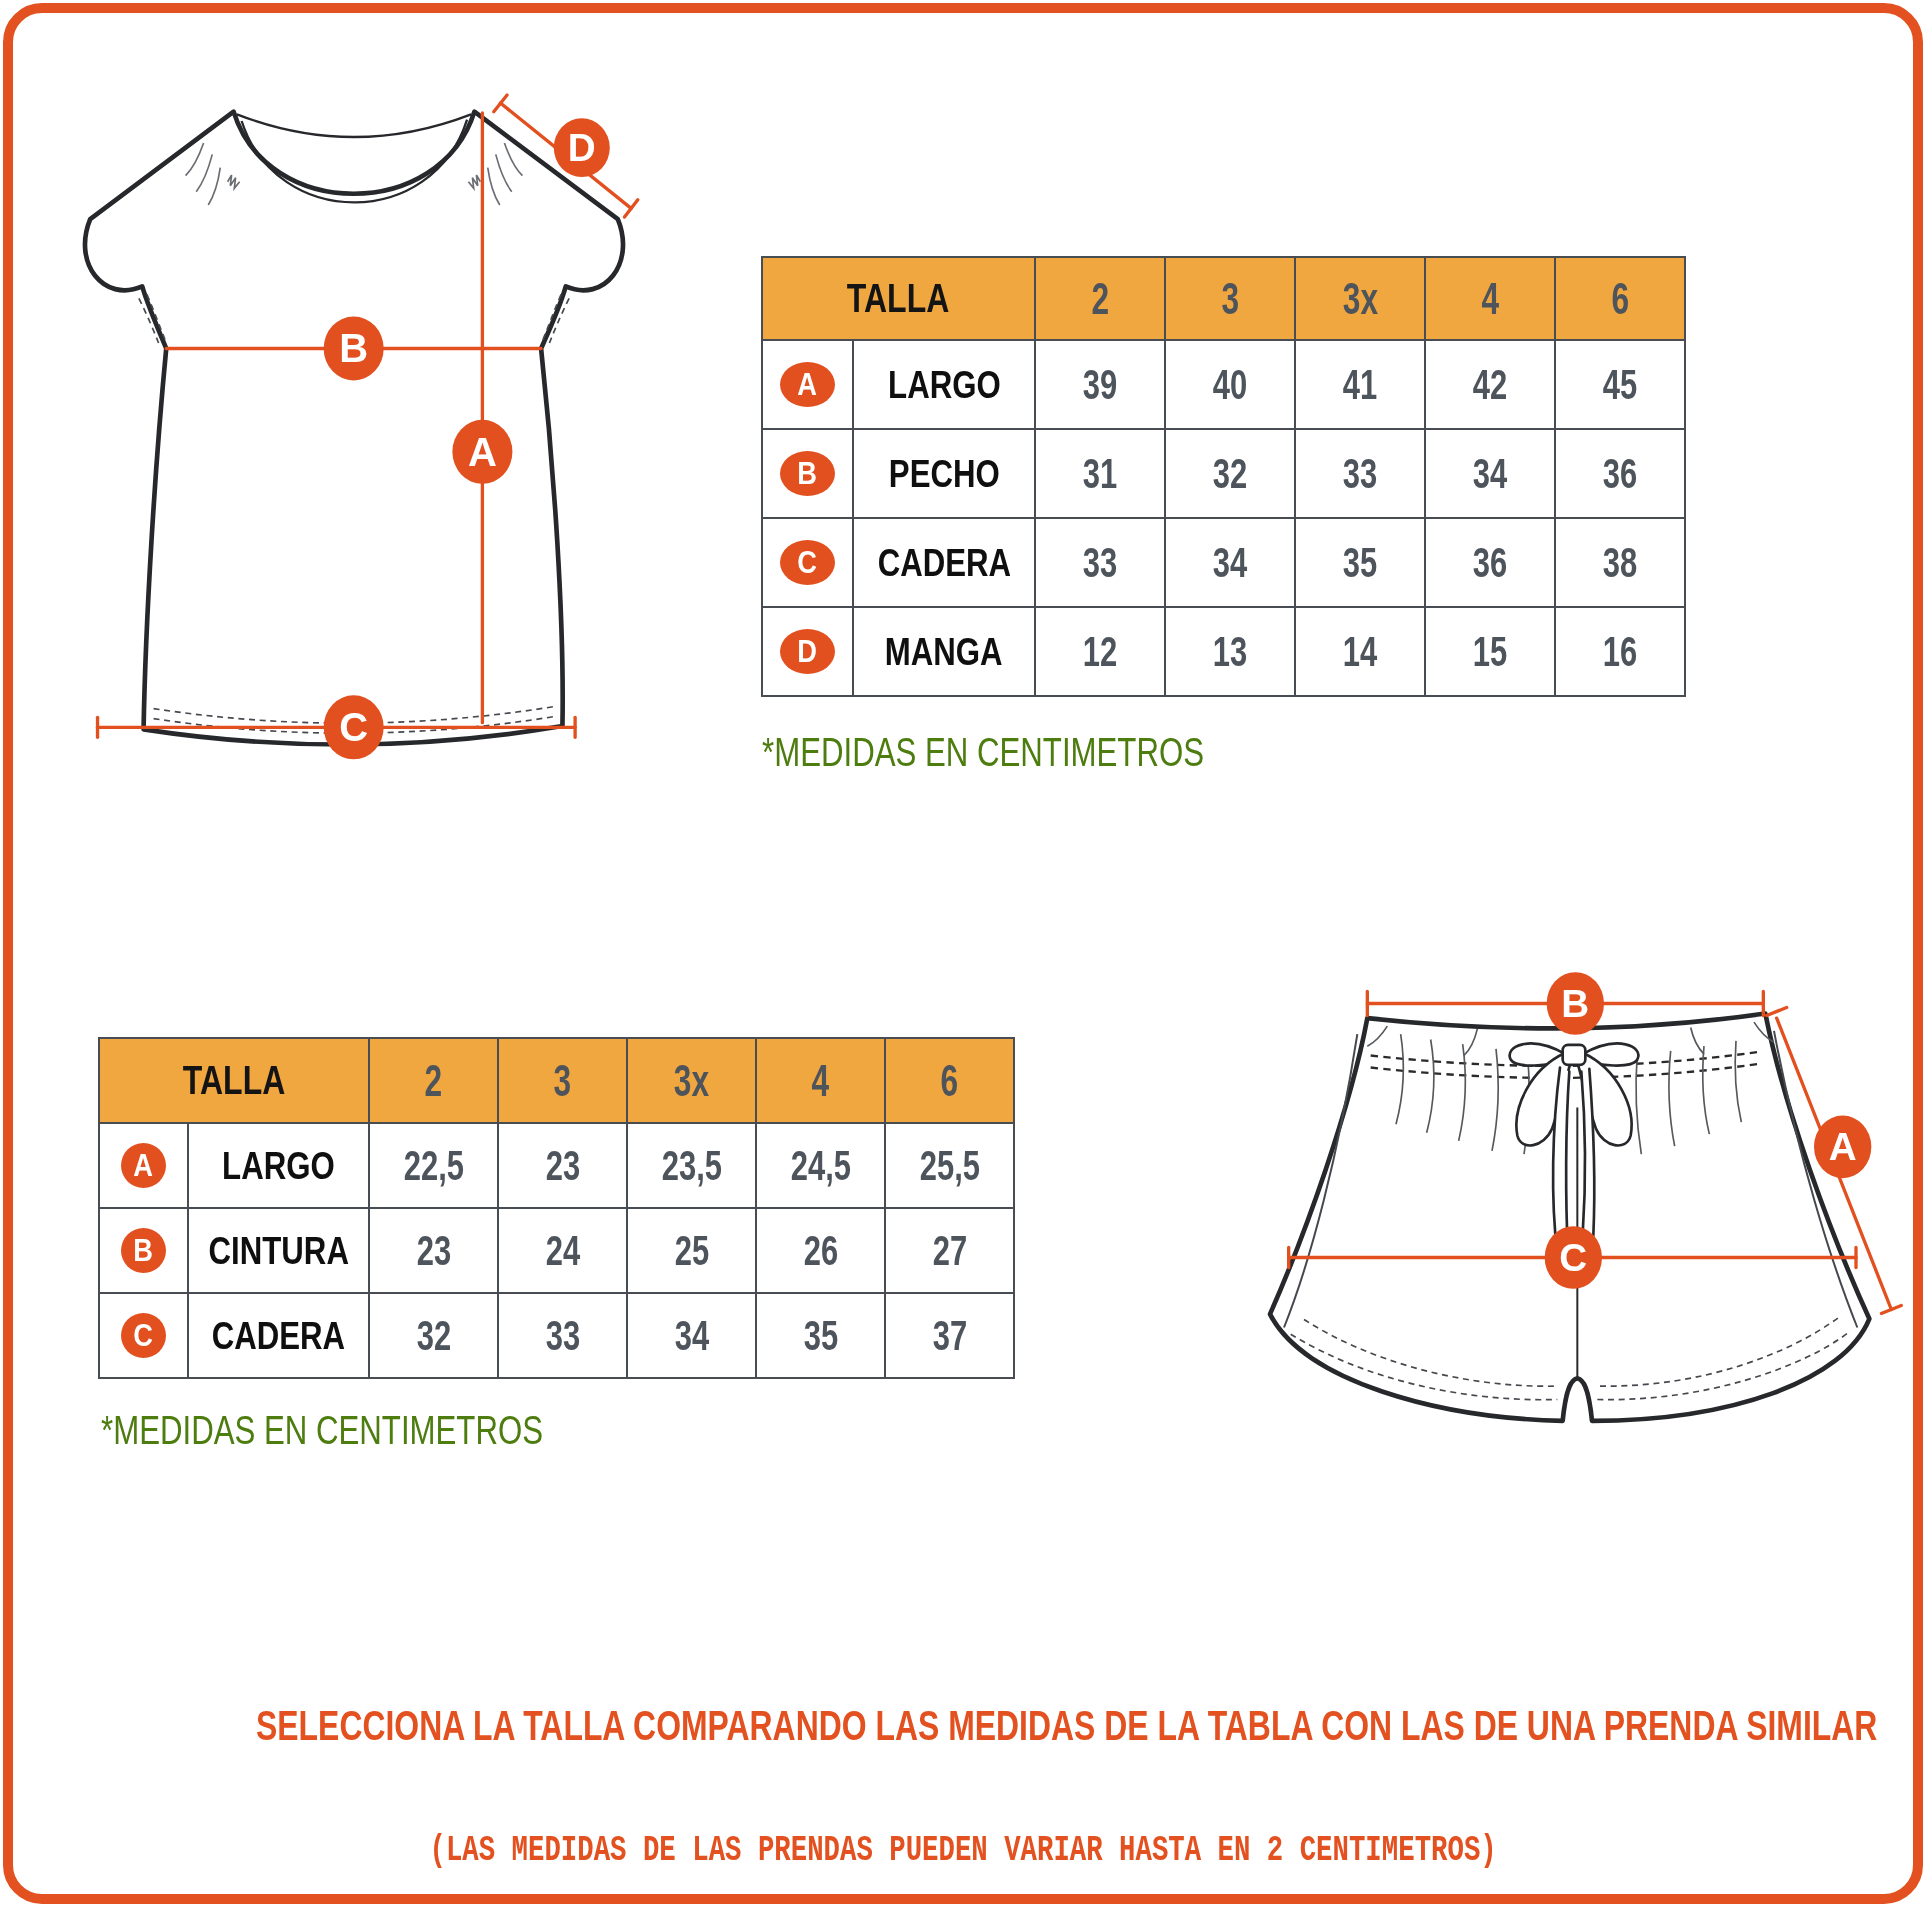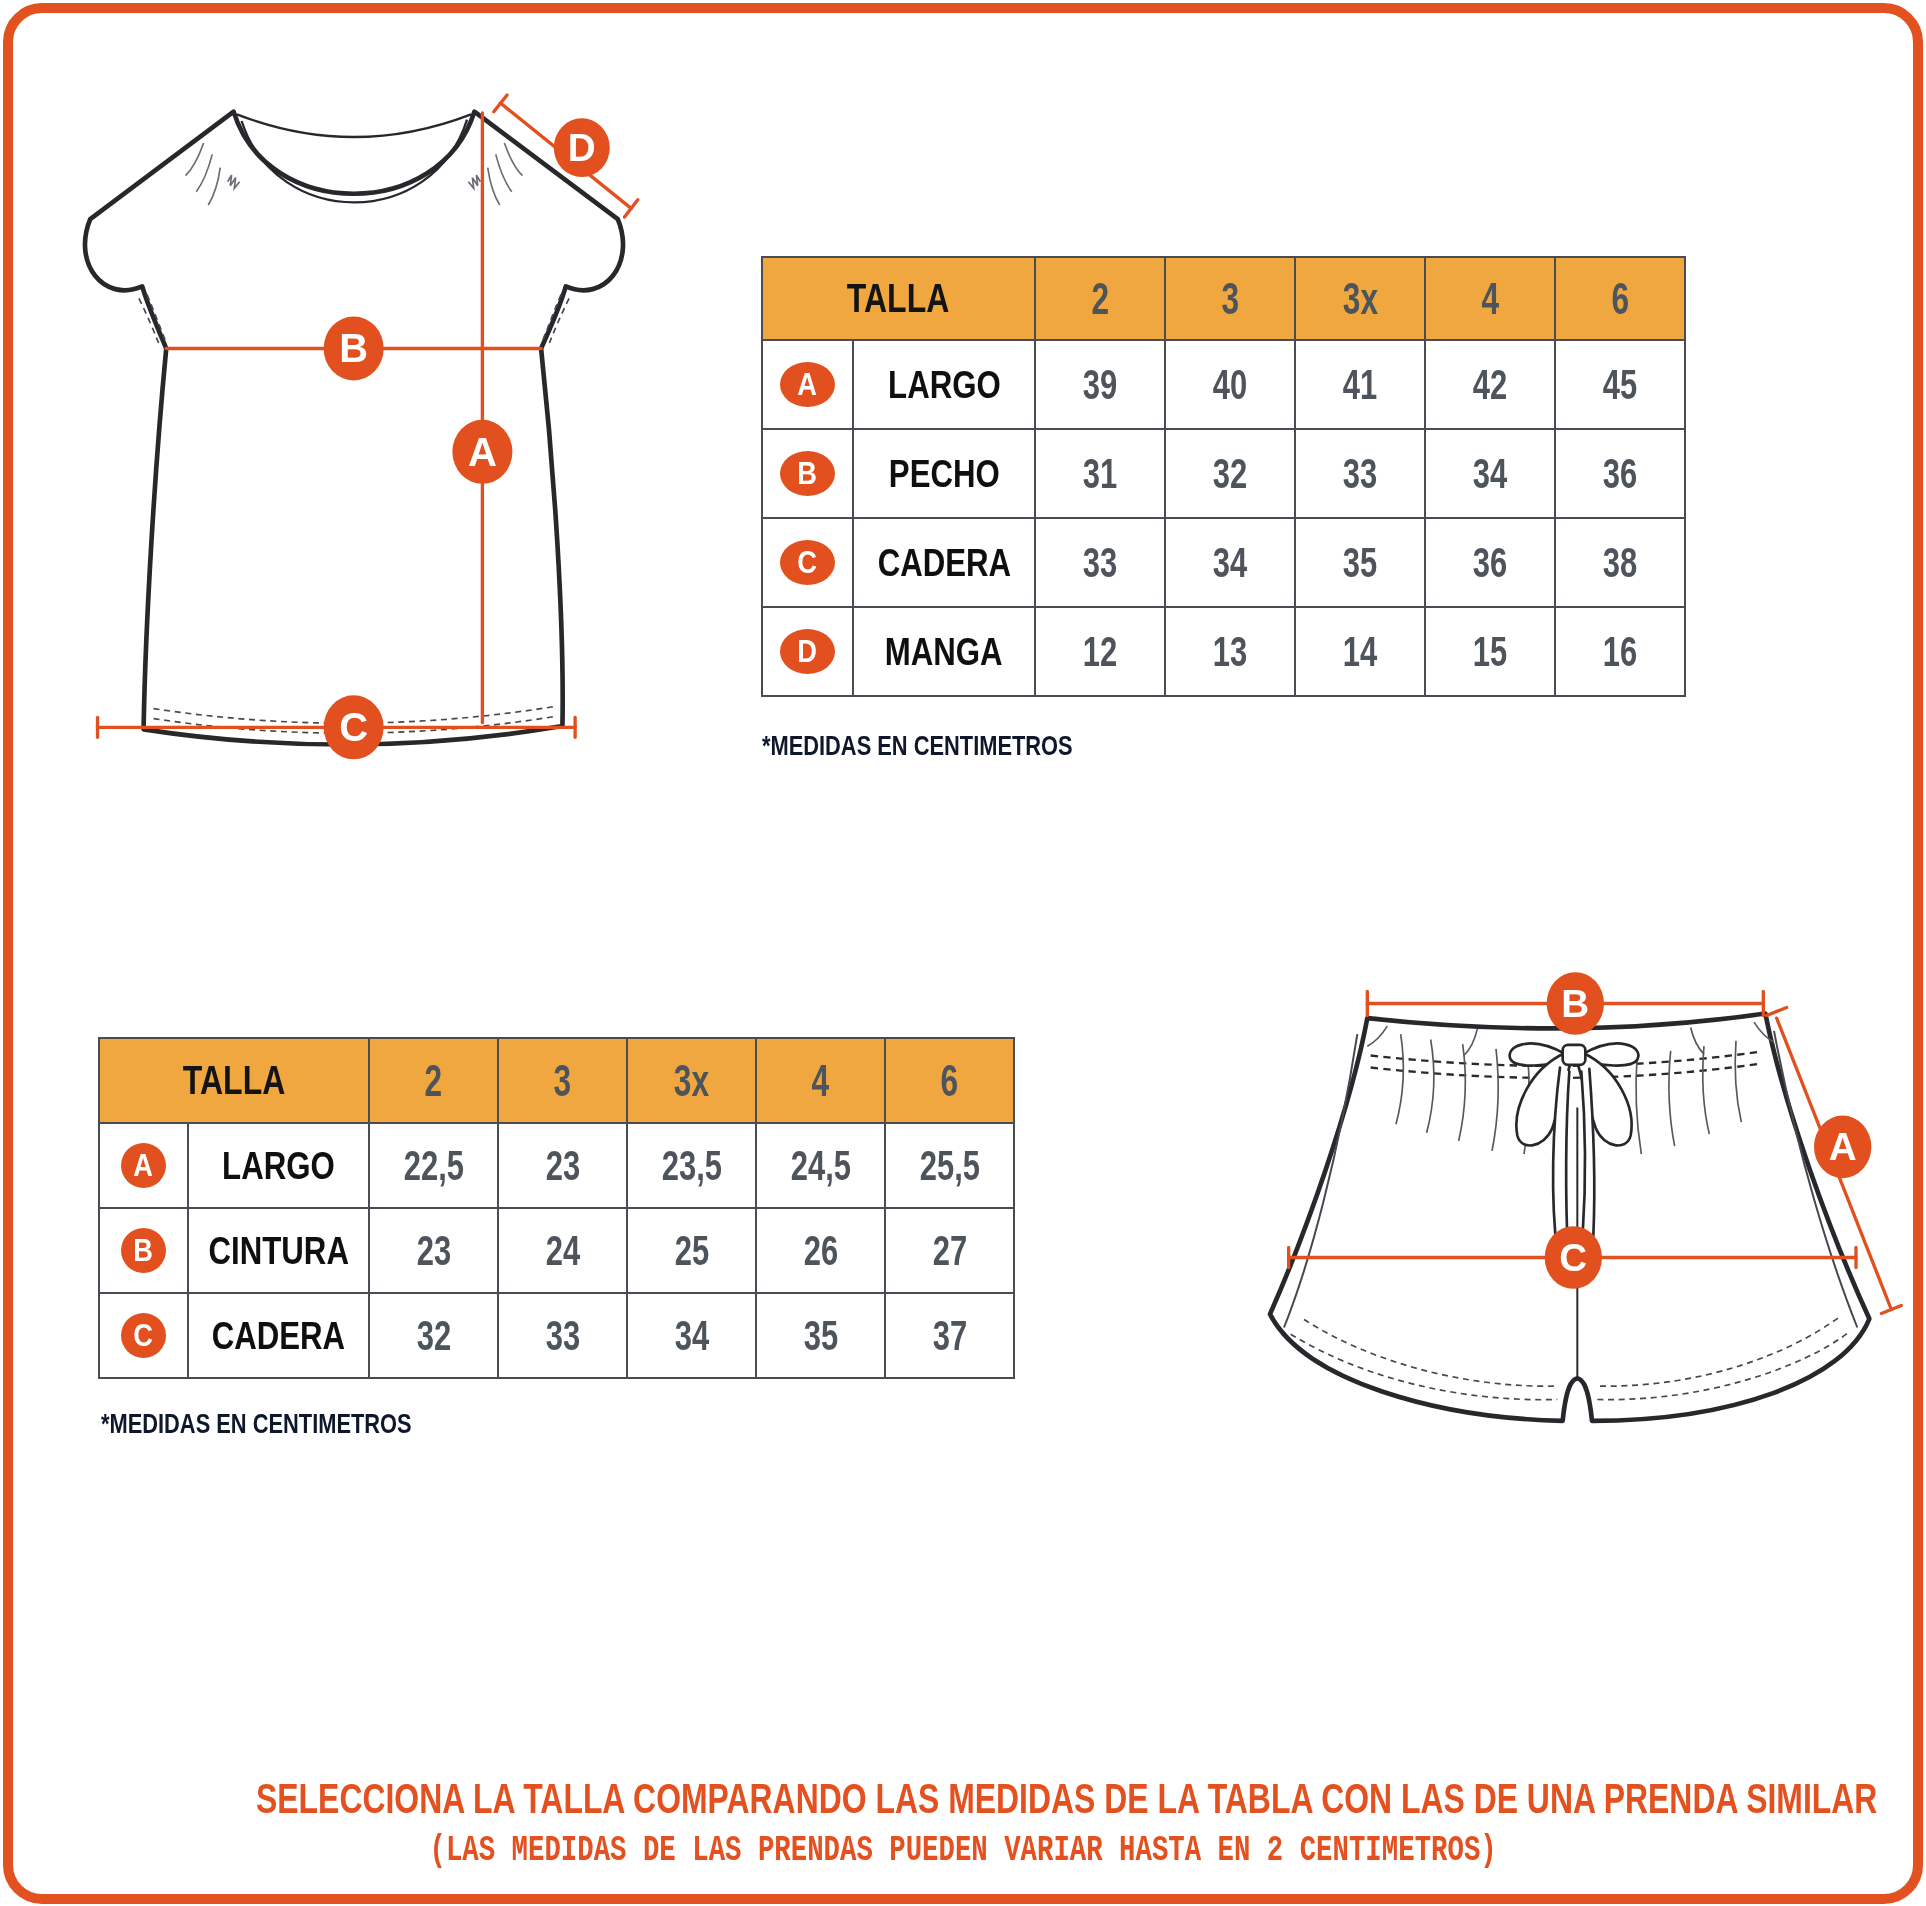--- a/index.html
+++ b/index.html
@@ -21,24 +21,24 @@
   .hnum{font-size:44px;font-weight:bold;color:#4E545B;transform:scaleX(0.72);}
   .val{font-size:43px;font-weight:bold;color:#4E545B;transform:scaleX(0.72);}
   .rlabel{font-size:39px;font-weight:bold;color:#0F0F0F;transform:scaleX(0.8);}
   .badge{
     display:inline-flex;align-items:center;justify-content:center;
     background:#E2501F;border-radius:50%;
   }
   .badge-top{width:55px;height:45px;}
   .badge-bottom{width:45px;height:45px;}
   .badge > span{color:#ffffff;font-weight:bold;font-size:31px;transform:scaleX(0.88);display:inline-block;}
-  .fn{position:absolute;font-weight:bold;color:#0f172a;font-size:28px;line-height:1;}
+  .fn{position:absolute;font-weight:normal;color:#4d7c0f;font-size:40px;line-height:1;}
   .fn .cond{transform:scaleX(0.78);transform-origin:0 50%;}
   .footer-line{position:absolute;left:0;width:1926px;text-align:center;color:#E2511F;font-weight:bold;line-height:1;}
-  .f1{top:1778px;font-size:42px;}
+  .f1{top:1705px;font-size:42px;}
   .f2{top:1833px;font-size:36px;font-family:Liberation Mono, monospace;}
   .footer-line .cond{transform:scaleX(0.76);}
   svg{position:absolute;overflow:visible;}
   svg text{font-family:"Liberation Sans","DejaVu Sans",sans-serif;font-weight:bold;fill:#ffffff;}
 </style>
 </head>
 <body>
 
 <div class="canvas">
 

